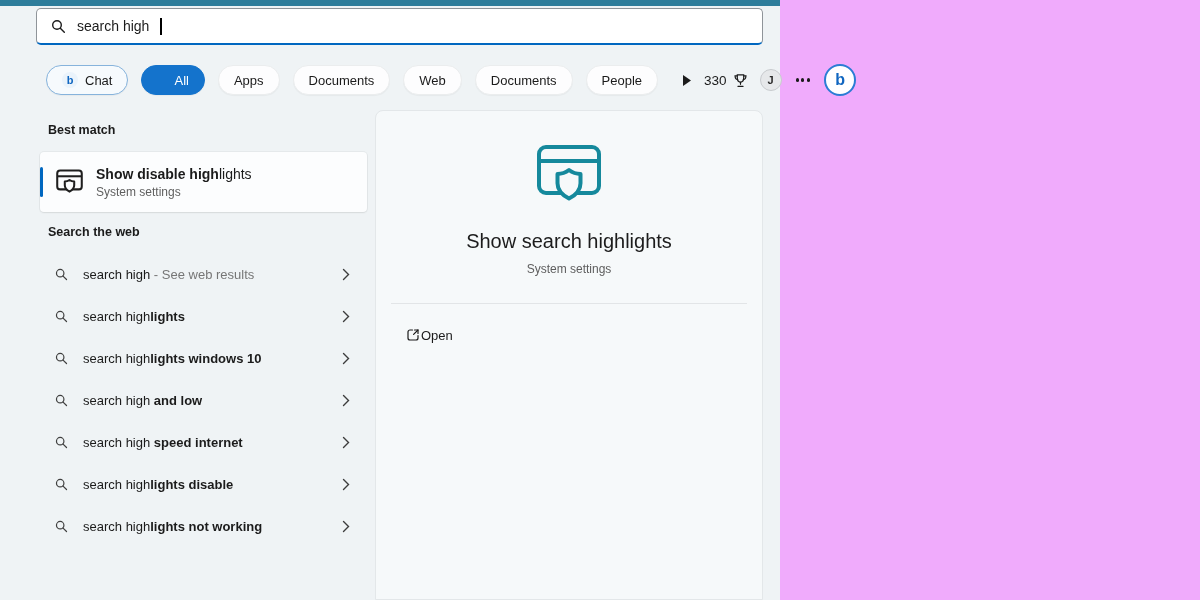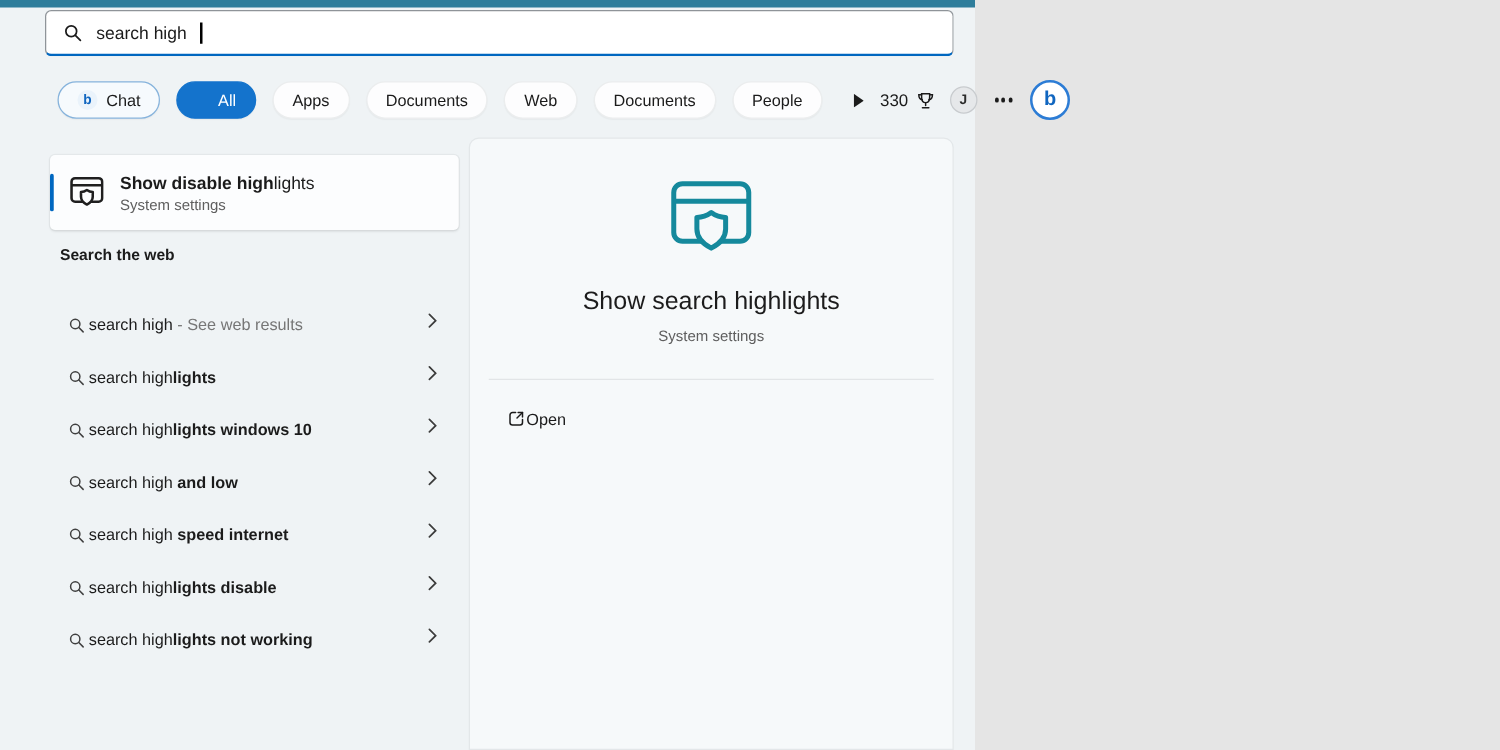--- a/index.html
+++ b/index.html
@@ -1,17 +1,17 @@
 <!DOCTYPE html>
 <html><head>
 <meta charset="utf-8">
 <style>
   * { margin:0; padding:0; box-sizing:border-box; }
   body { font-family:"Liberation Sans","DejaVu Sans",sans-serif; }
-  .stage { position:relative; width:1200px; height:600px; background:#e5e5e5; overflow:hidden;text-decoration:underline; }
+  .stage { position:relative; width:1200px; height:600px; background:#f0abfc; overflow:hidden;text-decoration:underline; }
   .flyout { position:absolute; left:0; top:0; width:780px; height:600px; background:#eff3f5; }
   .top-strip { position:absolute; left:0; top:0; width:100%; height:6px; background:#2e7d9b; }
 
   
   .searchbox { position:absolute; left:36px; top:8px; width:727px; height:37px; background:#ffffff;
     border:1px solid #8f9499; border-bottom:2px solid #0067c0; border-radius:5px;
     display:flex; align-items:center; padding-left:14px; gap:11px; }
   .query { font-size:14px; color:#1b1b1b; }
   .caret { width:1.5px; height:17px; background:#000; animation: blink 1.1s steps(1) infinite; }
   @keyframes blink { 50% { opacity:0; } }
@@ -43,21 +43,21 @@
     box-shadow:0 0 0 1px rgba(0,0,0,0.04), 0 1px 2px rgba(0,0,0,0.07);
     display:flex; align-items:center; padding-left:16px; gap:13px; cursor:default; }
   .sel-bar { position:absolute; left:0; top:50%; transform:translateY(-50%); width:3px; height:30px;
     background:#0067c0; border-radius:3px; }
   .best-text { display:flex; flex-direction:column; gap:3px; white-space:pre; }
   .best-title { font-size:14px; color:#1b1b1b; }
   .best-title .m { font-weight:bold; }
   .best-sub { font-size:12px; color:#5f5f5f; }
 
   .web-list { margin-top:13px; }
-  .row { height:42px; display:flex; align-items:flex-end; padding:0 13px 0 15px; gap:3px; border-radius:4px; cursor:default; }
+  .row { height:42px; display:flex; align-items:center; padding:0 13px 0 15px; gap:15px; border-radius:4px; cursor:default; }
   .row-text { font-size:13px; color:#1b1b1b; white-space:pre; }
   .row-text .rest { font-weight:bold; }
   .row-text .note { color:#767676; }
   .chev { margin-left:auto; display:flex; align-items:center; padding:4px; }
 
   
   .preview { position:absolute; left:375px; top:110px; width:388px; height:490px;
     background:#f6f9fa; border:1px solid #e3e7e9; border-radius:8px 8px 0 0;
     display:flex; flex-direction:column; align-items:center; }
   .preview-title { margin-top:24px; font-size:20px; color:#1c1c1c; }
@@ -138,20 +138,21 @@
             <span></span>
             <span></span>
         </div>
         <div class="bing-circle">
           <span>b</span>
         </div>
       </div>
     </div>
 
     <div class="left-col">
+      <div class="section-label">Best match</div>
 
       <div class="best-card">
         <span class="sel-bar"></span>
         <span>
           <svg width="27" height="26" viewBox="0 0 66 62" fill="none" stroke="#1f1f1f" stroke-width="5" stroke-linejoin="round">
             <rect x="3" y="3" width="60" height="46" rx="7"></rect>
             <path d="M3 17H63"></path>
             <path d="M33 26c3.5 2.6 7.5 3.9 11.5 3.9v9.3c0 7.2-4.6 11.8-11.5 15.3-6.9-3.5-11.5-8.1-11.5-15.3v-9.3c4 0 8-1.3 11.5-3.9z" fill="#fcfdfe"></path>
           </svg>
         </span>

